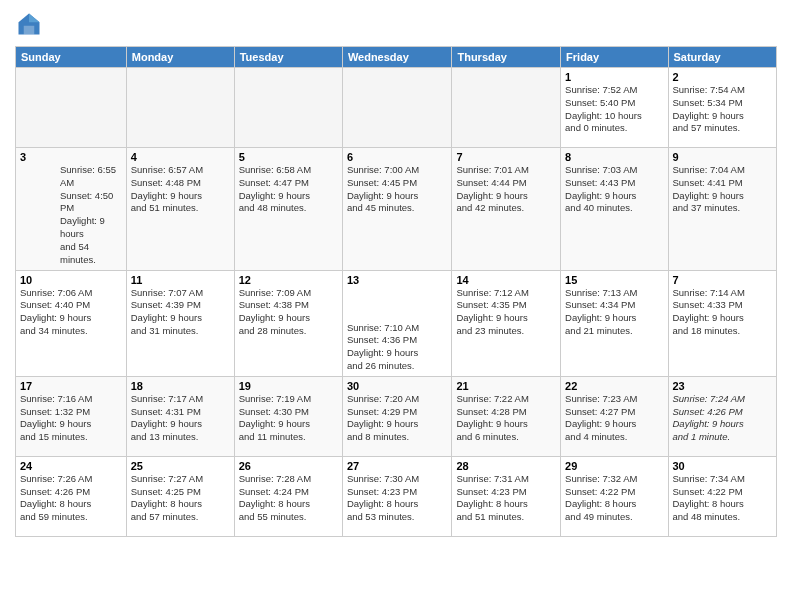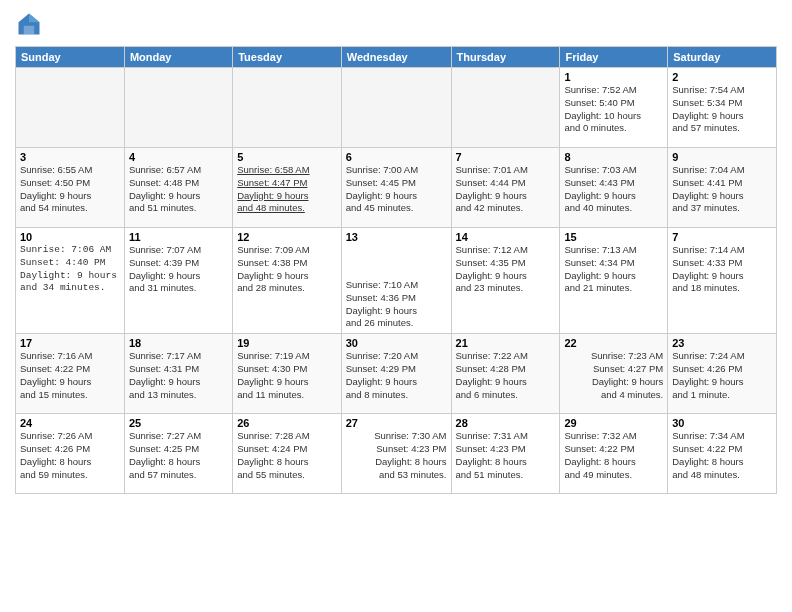--- a/index.html
+++ b/index.html
@@ -142,35 +142,35 @@
             <span class="day-num">2</span>
             <div class="day-info" style="white-space: pre-line;">Sunrise: 7:54 AM
 Sunset: 5:34 PM
 Daylight: 9 hours
 and 57 minutes.</div>
           </td>
         </tr>
         <tr>
           <td>
             <span class="day-num">3</span>
-            <div class="day-info" style="white-space: pre-line;">Sunrise: 6:55 AM
+            <div class="day-info" style="white-space: pre-line; margin-left: 40px;">Sunrise: 6:55 AM
 Sunset: 4:50 PM
 Daylight: 9 hours
 and 54 minutes.</div>
           </td>
           <td>
             <span class="day-num">4</span>
             <div class="day-info" style="white-space: pre-line;">Sunrise: 6:57 AM
 Sunset: 4:48 PM
 Daylight: 9 hours
 and 51 minutes.</div>
           </td>
           <td>
             <span class="day-num">5</span>
-            <div class="day-info" style="white-space: pre-line; text-decoration: underline;">Sunrise: 6:58 AM
+            <div class="day-info" style="white-space: pre-line;">Sunrise: 6:58 AM
 Sunset: 4:47 PM
 Daylight: 9 hours
 and 48 minutes.</div>
           </td>
           <td>
             <span class="day-num">6</span>
             <div class="day-info" style="white-space: pre-line;">Sunrise: 7:00 AM
 Sunset: 4:45 PM
 Daylight: 9 hours
 and 45 minutes.</div>
@@ -193,21 +193,21 @@
             <span class="day-num">9</span>
             <div class="day-info" style="white-space: pre-line;">Sunrise: 7:04 AM
 Sunset: 4:41 PM
 Daylight: 9 hours
 and 37 minutes.</div>
           </td>
         </tr>
         <tr>
           <td>
             <span class="day-num">10</span>
-            <div class="day-info" style="white-space: pre-line; font-family: Liberation Mono, monospace;">Sunrise: 7:06 AM
+            <div class="day-info" style="white-space: pre-line;">Sunrise: 7:06 AM
 Sunset: 4:40 PM
 Daylight: 9 hours
 and 34 minutes.</div>
           </td>
           <td>
             <span class="day-num">11</span>
             <div class="day-info" style="white-space: pre-line;">Sunrise: 7:07 AM
 Sunset: 4:39 PM
 Daylight: 9 hours
 and 31 minutes.</div>
@@ -245,21 +245,21 @@
             <div class="day-info" style="white-space: pre-line;">Sunrise: 7:14 AM
 Sunset: 4:33 PM
 Daylight: 9 hours
 and 18 minutes.</div>
           </td>
         </tr>
         <tr>
           <td>
             <span class="day-num">17</span>
             <div class="day-info" style="white-space: pre-line;">Sunrise: 7:16 AM
-Sunset: 4:22 PM
+Sunset: 1:32 PM
 Daylight: 9 hours
 and 15 minutes.</div>
           </td>
           <td>
             <span class="day-num">18</span>
             <div class="day-info" style="white-space: pre-line;">Sunrise: 7:17 AM
 Sunset: 4:31 PM
 Daylight: 9 hours
 and 13 minutes.</div>
           </td>
@@ -279,28 +279,28 @@
           </td>
           <td>
             <span class="day-num">21</span>
             <div class="day-info" style="white-space: pre-line;">Sunrise: 7:22 AM
 Sunset: 4:28 PM
 Daylight: 9 hours
 and 6 minutes.</div>
           </td>
           <td>
             <span class="day-num">22</span>
-            <div class="day-info" style="white-space: pre-line; text-align: right;">Sunrise: 7:23 AM
+            <div class="day-info" style="white-space: pre-line;">Sunrise: 7:23 AM
 Sunset: 4:27 PM
 Daylight: 9 hours
 and 4 minutes.</div>
           </td>
           <td>
             <span class="day-num">23</span>
-            <div class="day-info" style="white-space: pre-line;">Sunrise: 7:24 AM
+            <div class="day-info" style="white-space: pre-line; font-style: italic;">Sunrise: 7:24 AM
 Sunset: 4:26 PM
 Daylight: 9 hours
 and 1 minute.</div>
           </td>
         </tr>
         <tr>
           <td>
             <span class="day-num">24</span>
             <div class="day-info" style="white-space: pre-line;">Sunrise: 7:26 AM
 Sunset: 4:26 PM
@@ -316,21 +316,21 @@
           </td>
           <td>
             <span class="day-num">26</span>
             <div class="day-info" style="white-space: pre-line;">Sunrise: 7:28 AM
 Sunset: 4:24 PM
 Daylight: 8 hours
 and 55 minutes.</div>
           </td>
           <td>
             <span class="day-num">27</span>
-            <div class="day-info" style="white-space: pre-line; text-align: right;">Sunrise: 7:30 AM
+            <div class="day-info" style="white-space: pre-line;">Sunrise: 7:30 AM
 Sunset: 4:23 PM
 Daylight: 8 hours
 and 53 minutes.</div>
           </td>
           <td>
             <span class="day-num">28</span>
             <div class="day-info" style="white-space: pre-line;">Sunrise: 7:31 AM
 Sunset: 4:23 PM
 Daylight: 8 hours
 and 51 minutes.</div>

